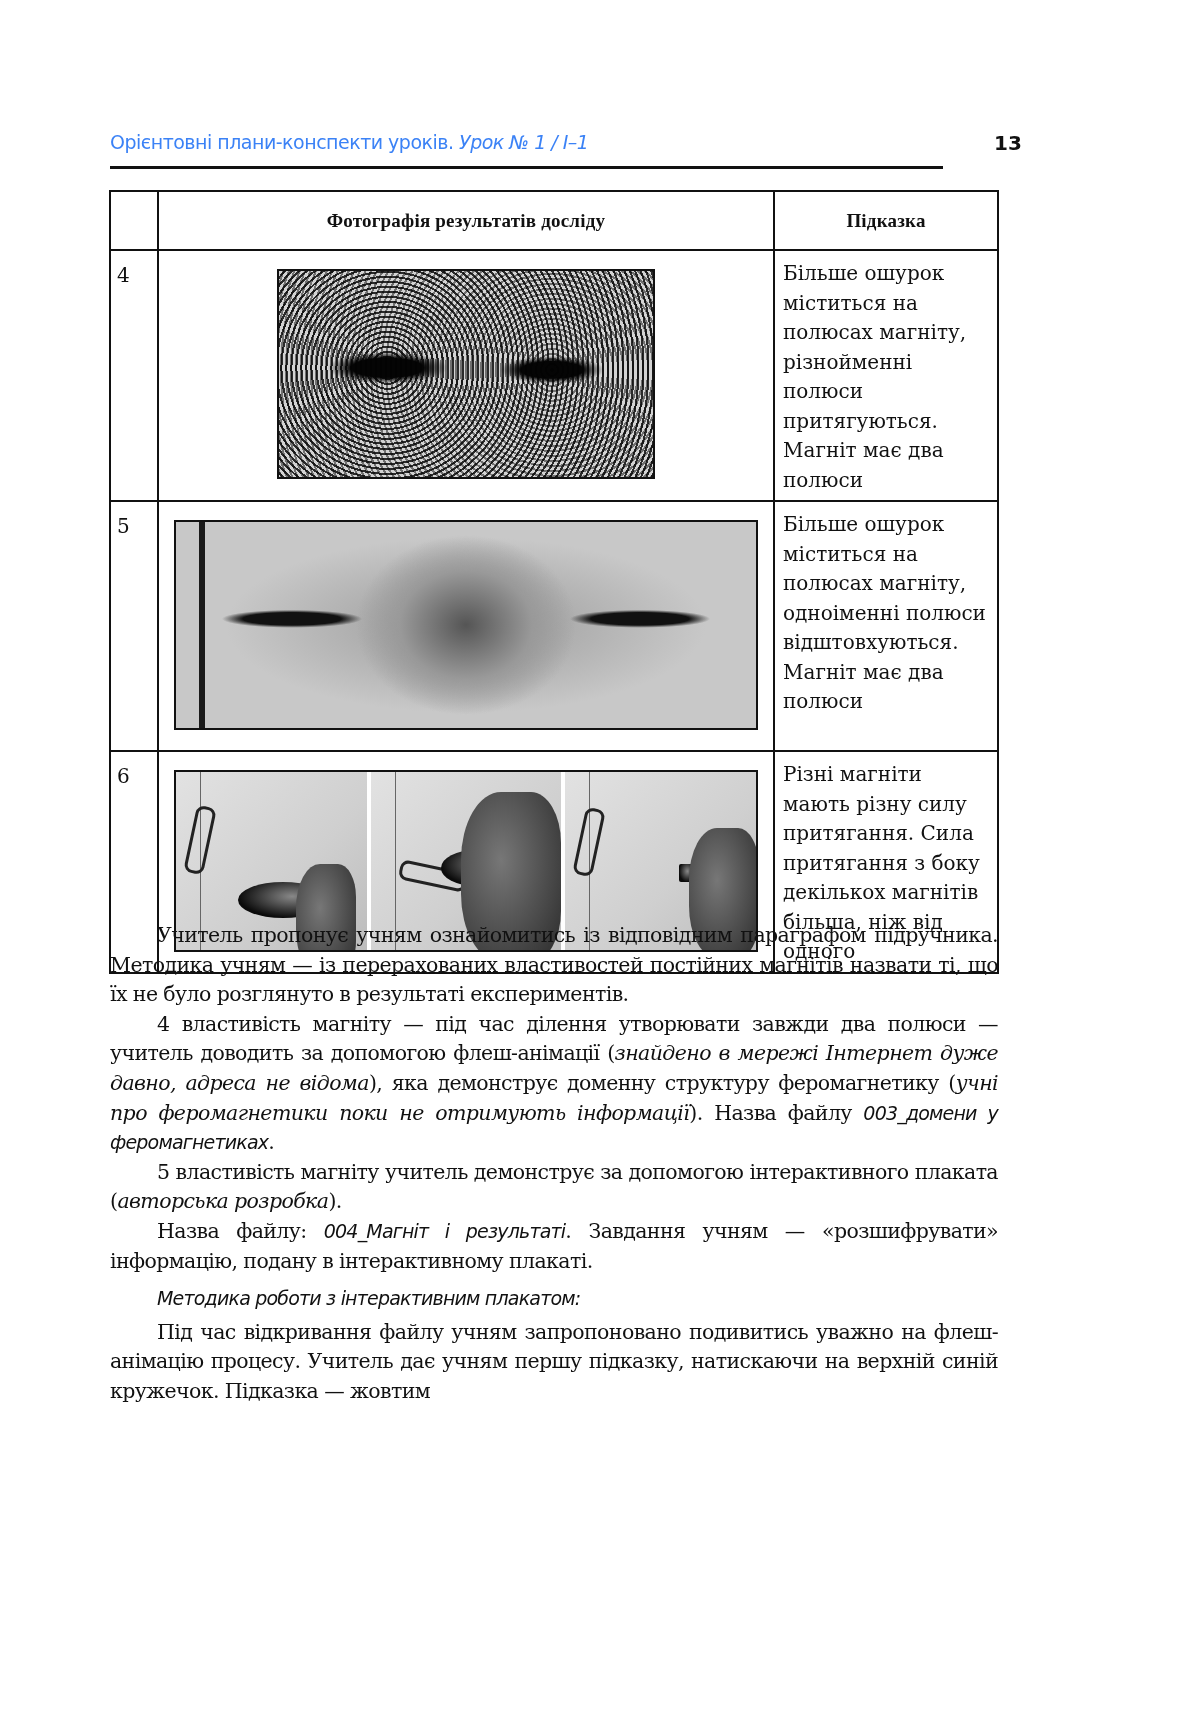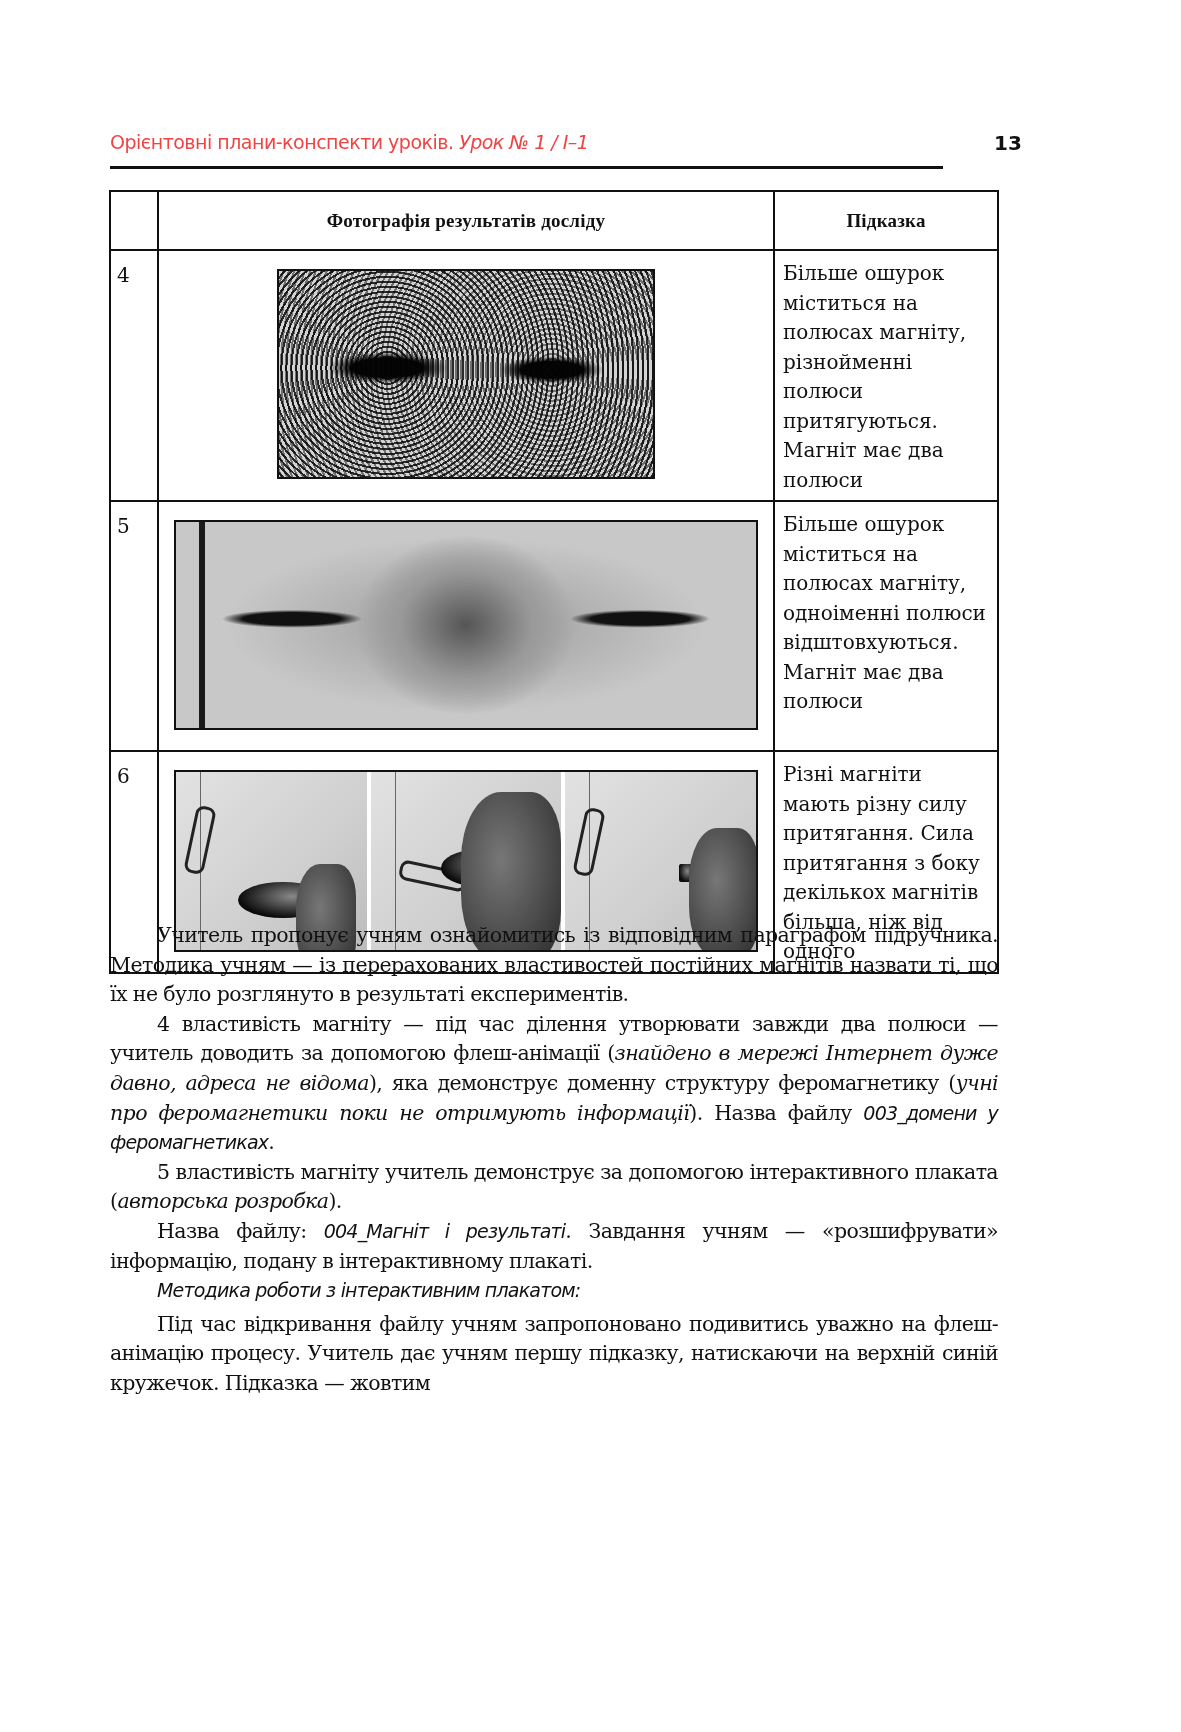--- a/index.html
+++ b/index.html
@@ -1,19 +1,19 @@
 <!DOCTYPE html>
 <html><head>
 <meta charset="utf-8">
 <style>
   html, body { margin: 0; padding: 0; background: #ffffff; }
   body { width: 1181px; height: 1732px; position: relative; overflow: hidden; color: #111; }
   .running-head {
     position: absolute; left: 110px; top: 131px; width: 833px;
-    font-family: "DejaVu Sans", sans-serif; font-size: 19px; letter-spacing: -0.5px; color: #ef4444;
+    font-family: "DejaVu Sans", sans-serif; font-size: 19px; letter-spacing: -0.5px; color: #3b82f6;
   }
   .running-head .it { font-style: italic; }
   .head-rule { position: absolute; left: 110px; top: 166px; width: 833px; height: 3px; background: #111; }
   .page-number {
     position: absolute; left: 994px; top: 131px;
     font-family: "DejaVu Sans", sans-serif; font-weight: bold; font-size: 20px;
   }
   table.results {
     position: absolute; left: 109px; top: 190px; width: 890px;
     border-collapse: collapse; table-layout: fixed;
@@ -58,21 +58,21 @@
   .ph6 .sub .magnet { position: absolute; background: radial-gradient(ellipse at 60% 40%, #888, #0b0b0b 70%); border-radius: 50%; }
 
   .body-text {
     position: absolute; left: 110px; top: 921px; width: 888px;
     font-family: "DejaVu Serif", serif; font-size: 20.5px; line-height: 29.6px; letter-spacing: -0.6px;
     text-align: justify;
   }
   .body-text p { margin: 0; text-indent: 47px; }
   .body-text .it { font-style: italic; }
   .body-text .sans-it { font-family: "DejaVu Sans", sans-serif; font-style: italic; font-size: 19px; letter-spacing: -0.8px; }
-  .body-text p.method { margin-bottom: 4px; font-family: "DejaVu Sans", sans-serif; font-style: italic; font-size: 19px; letter-spacing: -0.8px; }
+  .body-text p.method { margin-top: 8px; margin-bottom: 4px; font-family: "DejaVu Sans", sans-serif; font-style: italic; font-size: 19px; letter-spacing: -0.8px; }
 </style>
 </head>
 <body>
 
 <div class="running-head">
   <span>Орієнтовні плани-конспекти уроків.</span>
   <span class="it">Урок № 1 / І–1</span>
 </div>
 <div class="head-rule"></div>
 <div class="page-number">13</div>

